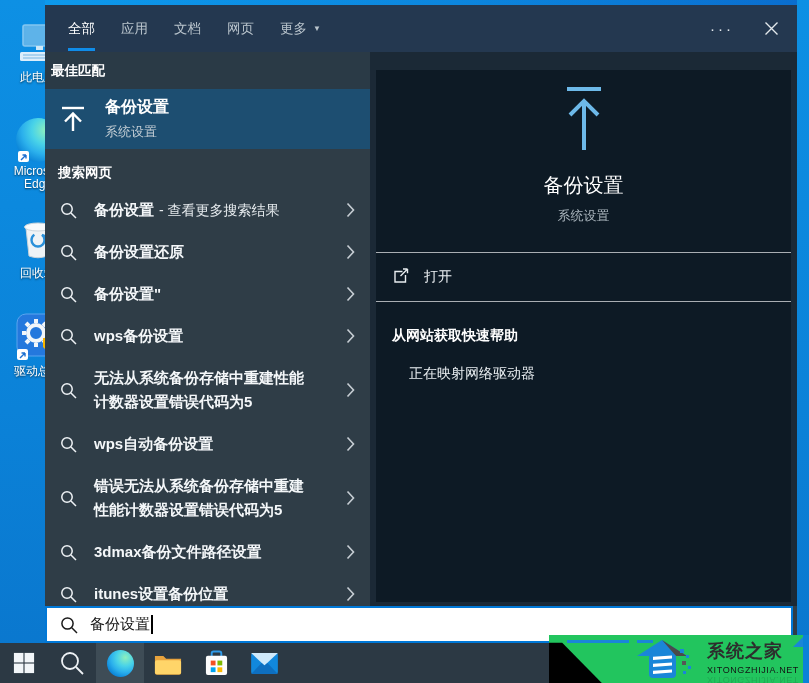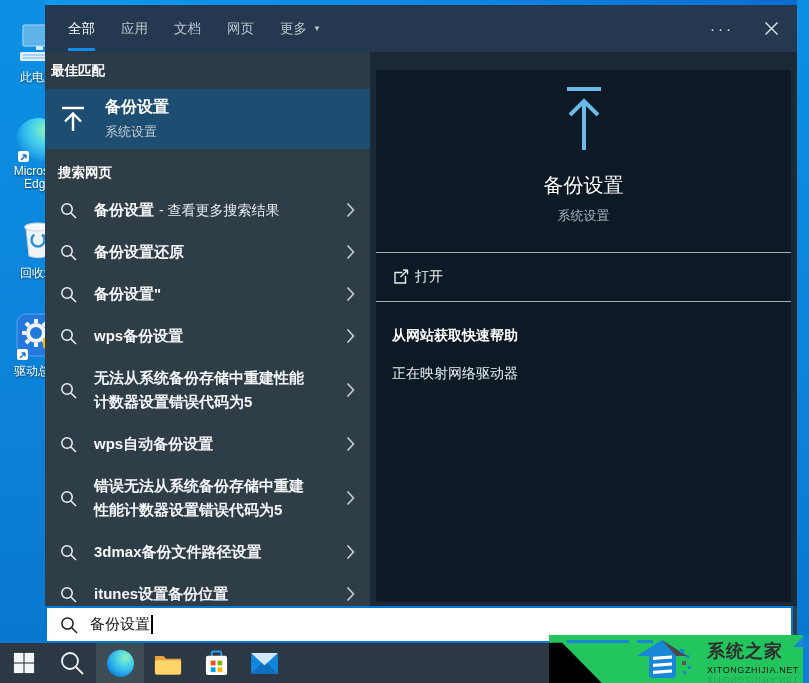--- a/index.html
+++ b/index.html
@@ -43,24 +43,24 @@
   .chev { margin-left:auto; margin-right:15px; display:flex; }
 
   
   .right-panel { width:427px; background:#1b2936; padding:18px 6px 4px 6px; }
   .card { height:100%; background:#0d1a25; display:flex; flex-direction:column; align-items:center; }
   .pv-arrow { margin-top:16px; }
   .pv-title { margin-top:16px; font-size:20px; color:#ffffff; }
   .pv-sub { margin-top:8px; font-size:13px; color:#a9b4bc; }
   .divider { width:100%; height:1px; background:#a9aeb3; }
   .d1 { margin-top:27px; }
-  .open-row { align-self:stretch; display:flex; align-items:center; gap:6px; padding:15px 16px; }
+  .open-row { align-self:stretch; display:flex; gap:15px; padding:15px 16px; }
   .open-label { font-size:14px; color:#eef2f5; }
   .help-header { align-self:flex-start; margin:25px 16px 0; font-size:14px; font-weight:700; color:#ffffff; }
-  .help-item { align-self:flex-start; margin:20px 16px 0; font-size:14px; color:#e9eef1; }
+  .help-item { align-self:flex-start; margin:20px 33px 0; font-size:14px; color:#e9eef1; }
 
   
   .search-bar { position:absolute; left:0; bottom:0; width:calc(100% - 4px); height:37px; background:#ffffff; border:2px solid #0078d7; display:flex; align-items:center; }
   .search-text { margin-left:12px; font-size:15px; color:#141414; }
   .caret { width:1.5px; height:19px; background:#000; margin-left:1px; }
   .search-bar .mag-black { margin-left:13px; display:flex; }
 
   
   .taskbar { position:absolute; left:0; top:643px; width:809px; height:40px; background:#2c3944; display:flex; }
   .tb-btn { width:48px; height:40px; display:flex; align-items:center; justify-content:center; position:relative; }

